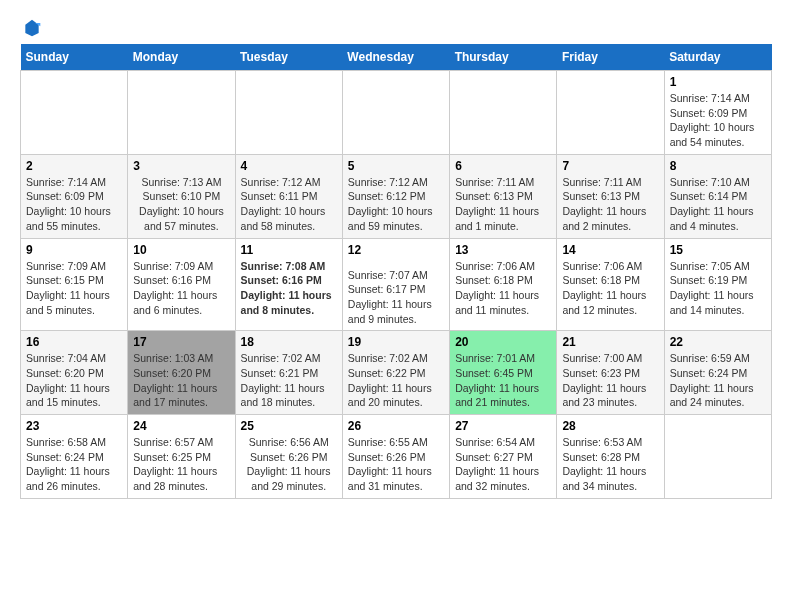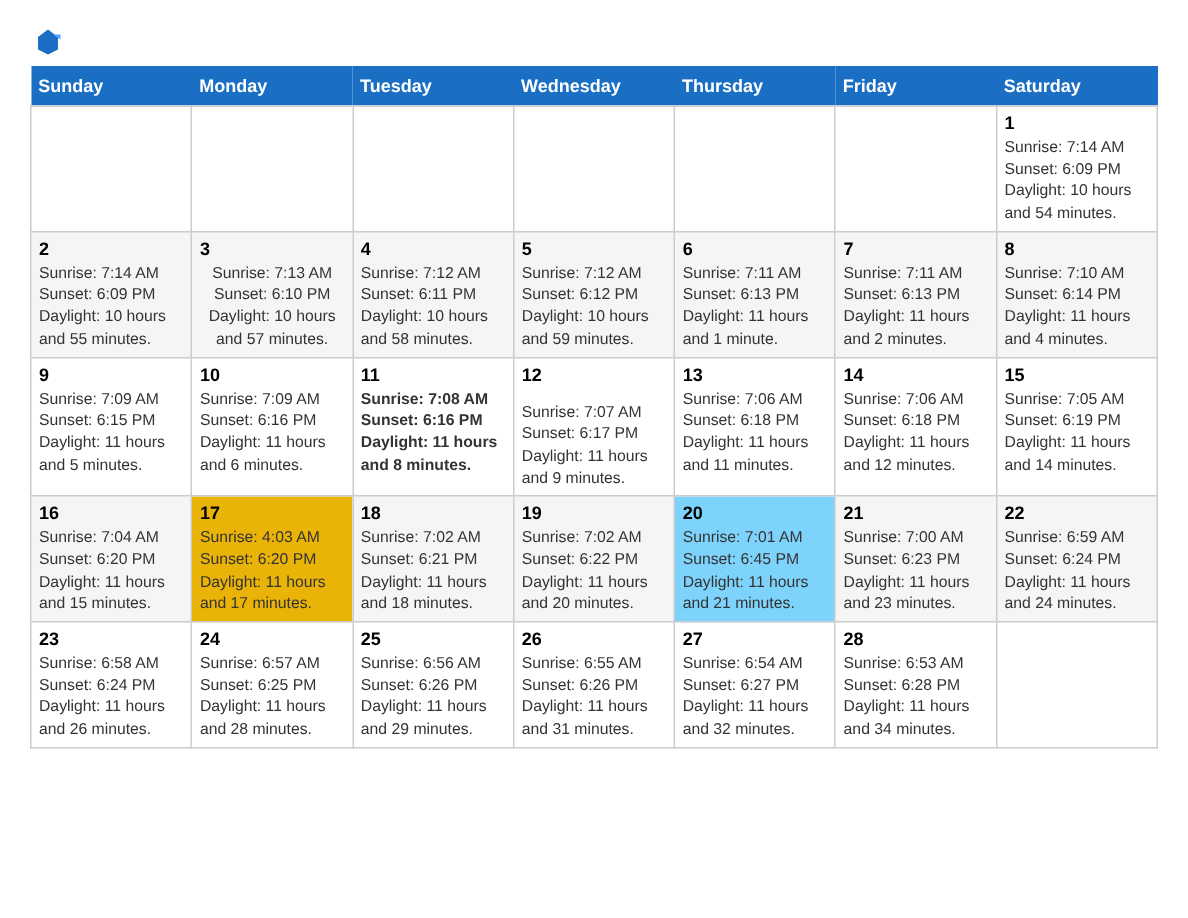--- a/index.html
+++ b/index.html
@@ -232,42 +232,42 @@
         </td>
       </tr>
       <tr>
         <td style="background: rgb(245, 245, 245);">
           <span class="day-num">16</span>
           <div class="day-info" style="white-space: pre-line;">Sunrise: 7:04 AM
 Sunset: 6:20 PM
 Daylight: 11 hours
 and 15 minutes.</div>
         </td>
-        <td style="background: #eab308;">
+        <td style="background: #a3a3a3;">
           <span class="day-num">17</span>
-          <div class="day-info" style="white-space: pre-line;">Sunrise: 4:03 AM
+          <div class="day-info" style="white-space: pre-line;">Sunrise: 1:03 AM
 Sunset: 6:20 PM
 Daylight: 11 hours
 and 17 minutes.</div>
         </td>
         <td style="background: rgb(245, 245, 245);">
           <span class="day-num">18</span>
           <div class="day-info" style="white-space: pre-line;">Sunrise: 7:02 AM
 Sunset: 6:21 PM
 Daylight: 11 hours
 and 18 minutes.</div>
         </td>
         <td style="background: rgb(245, 245, 245);">
           <span class="day-num">19</span>
           <div class="day-info" style="white-space: pre-line;">Sunrise: 7:02 AM
 Sunset: 6:22 PM
 Daylight: 11 hours
 and 20 minutes.</div>
         </td>
-        <td style="background: #7dd3fc;">
+        <td style="background: #86efac;">
           <span class="day-num">20</span>
           <div class="day-info" style="white-space: pre-line;">Sunrise: 7:01 AM
 Sunset: 6:45 PM
 Daylight: 11 hours
 and 21 minutes.</div>
         </td>
         <td style="background: rgb(245, 245, 245);">
           <span class="day-num">21</span>
           <div class="day-info" style="white-space: pre-line;">Sunrise: 7:00 AM
 Sunset: 6:23 PM
@@ -292,21 +292,21 @@
         </td>
         <td>
           <span class="day-num">24</span>
           <div class="day-info" style="white-space: pre-line;">Sunrise: 6:57 AM
 Sunset: 6:25 PM
 Daylight: 11 hours
 and 28 minutes.</div>
         </td>
         <td>
           <span class="day-num">25</span>
-          <div class="day-info" style="white-space: pre-line;">Sunrise: 6:56 AM
+          <div class="day-info" style="white-space: pre-line; text-align: center;">Sunrise: 6:56 AM
 Sunset: 6:26 PM
 Daylight: 11 hours
 and 29 minutes.</div>
         </td>
         <td>
           <span class="day-num">26</span>
           <div class="day-info" style="white-space: pre-line;">Sunrise: 6:55 AM
 Sunset: 6:26 PM
 Daylight: 11 hours
 and 31 minutes.</div>

